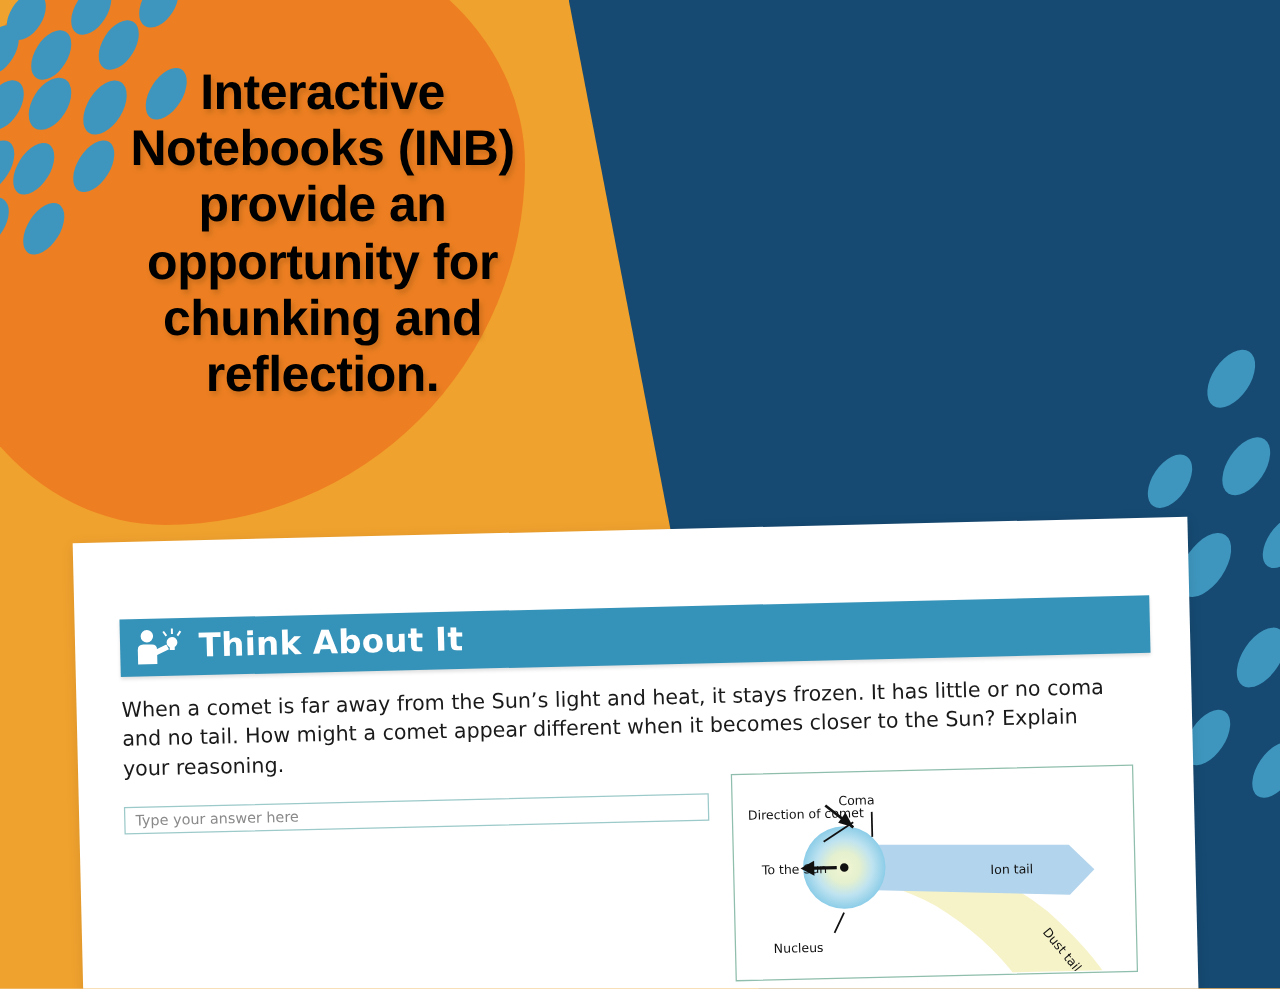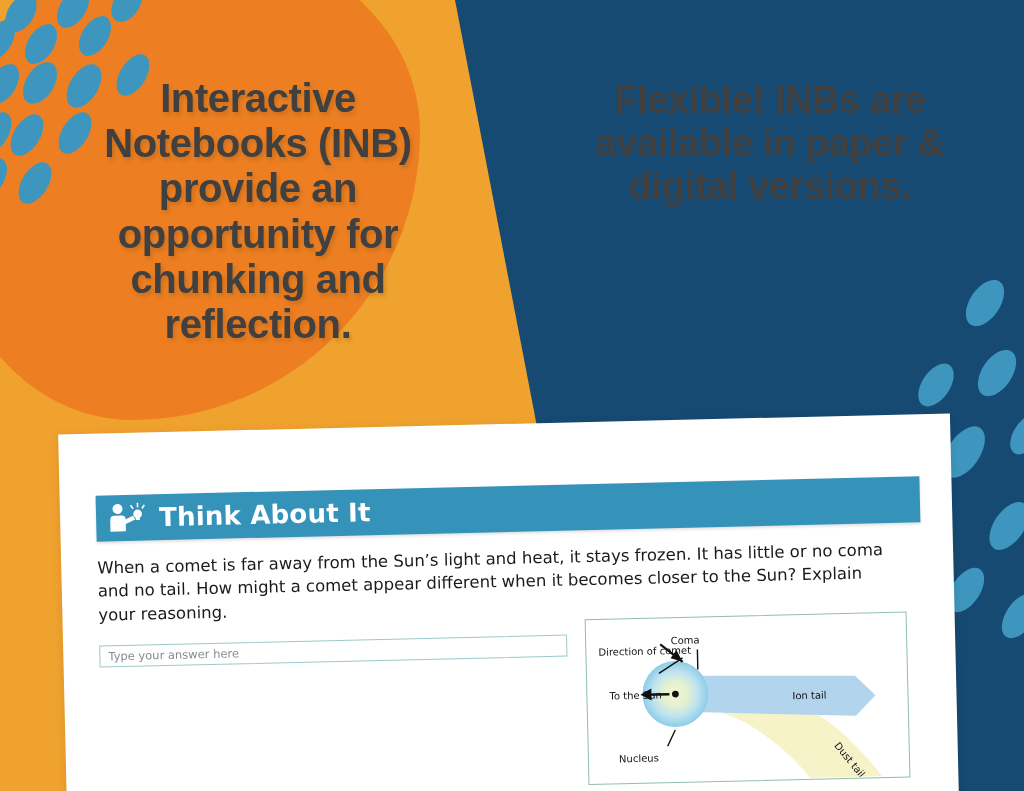--- a/index.html
+++ b/index.html
@@ -22,24 +22,23 @@
 
   
   .dots { position:absolute; }
   .dot {
     position:absolute; background:#3E96BE; border-radius:50%;
   }
   .dot.tl { background:#3E96BE; }
 
   
   .head {
-    position:absolute; color:#404040; font-weight:700; text-align:center;
+    position:absolute; color:#000000; font-weight:700; text-align:center;
     line-height:1.13; letter-spacing:-0.4px;
     text-shadow: 2px 3px 4px rgba(120,70,10,0.28);
-    margin-top: 24px;
   }
   #head-left {
     left:60px; top:52px; width:396px; font-size:40px;
   }
   #head-right {
     left:560px; top:55px; width:420px; font-size:38px; text-shadow:none;
   }
 
   
   #doc-card {
@@ -119,21 +118,20 @@
     <div class="dot" style="left:52px; top:72px; width:30px;height:52px;transform:rotate(34deg);"></div>
     <div class="dot" style="left:18px; top:148px;width:32px;height:58px;transform:rotate(34deg);"></div>
     <div class="dot" style="left:84px; top:136px;width:26px;height:46px;transform:rotate(34deg);"></div>
     <div class="dot" style="left:64px; top:224px;width:30px;height:54px;transform:rotate(34deg);"></div>
     <div class="dot" style="left:22px; top:290px;width:28px;height:50px;transform:rotate(34deg);"></div>
     <div class="dot" style="left:76px; top:316px;width:28px;height:50px;transform:rotate(34deg);"></div>
   </div>
 
   <div class="head" id="head-left">Interactive Notebooks (INB) provide an opportunity for chunking and reflection.</div>
 
-  <div class="head" id="head-right">Flexible! INBs are available in paper &amp; digital versions.</div>
 
   <div id="doc-card">
     <div id="doc-inner">
 
       <div class="tai-bar">
         <svg class="tai-icon" viewBox="0 0 48 40">
 
           <circle cx="11.5" cy="9" r="6" fill="#ffffff"></circle>
 
           <path d="M2.5 36 L2.5 22 Q2.5 17 8 17 L16 17 Q21 17 21 22 L21 36 Z" fill="#ffffff"></path>

